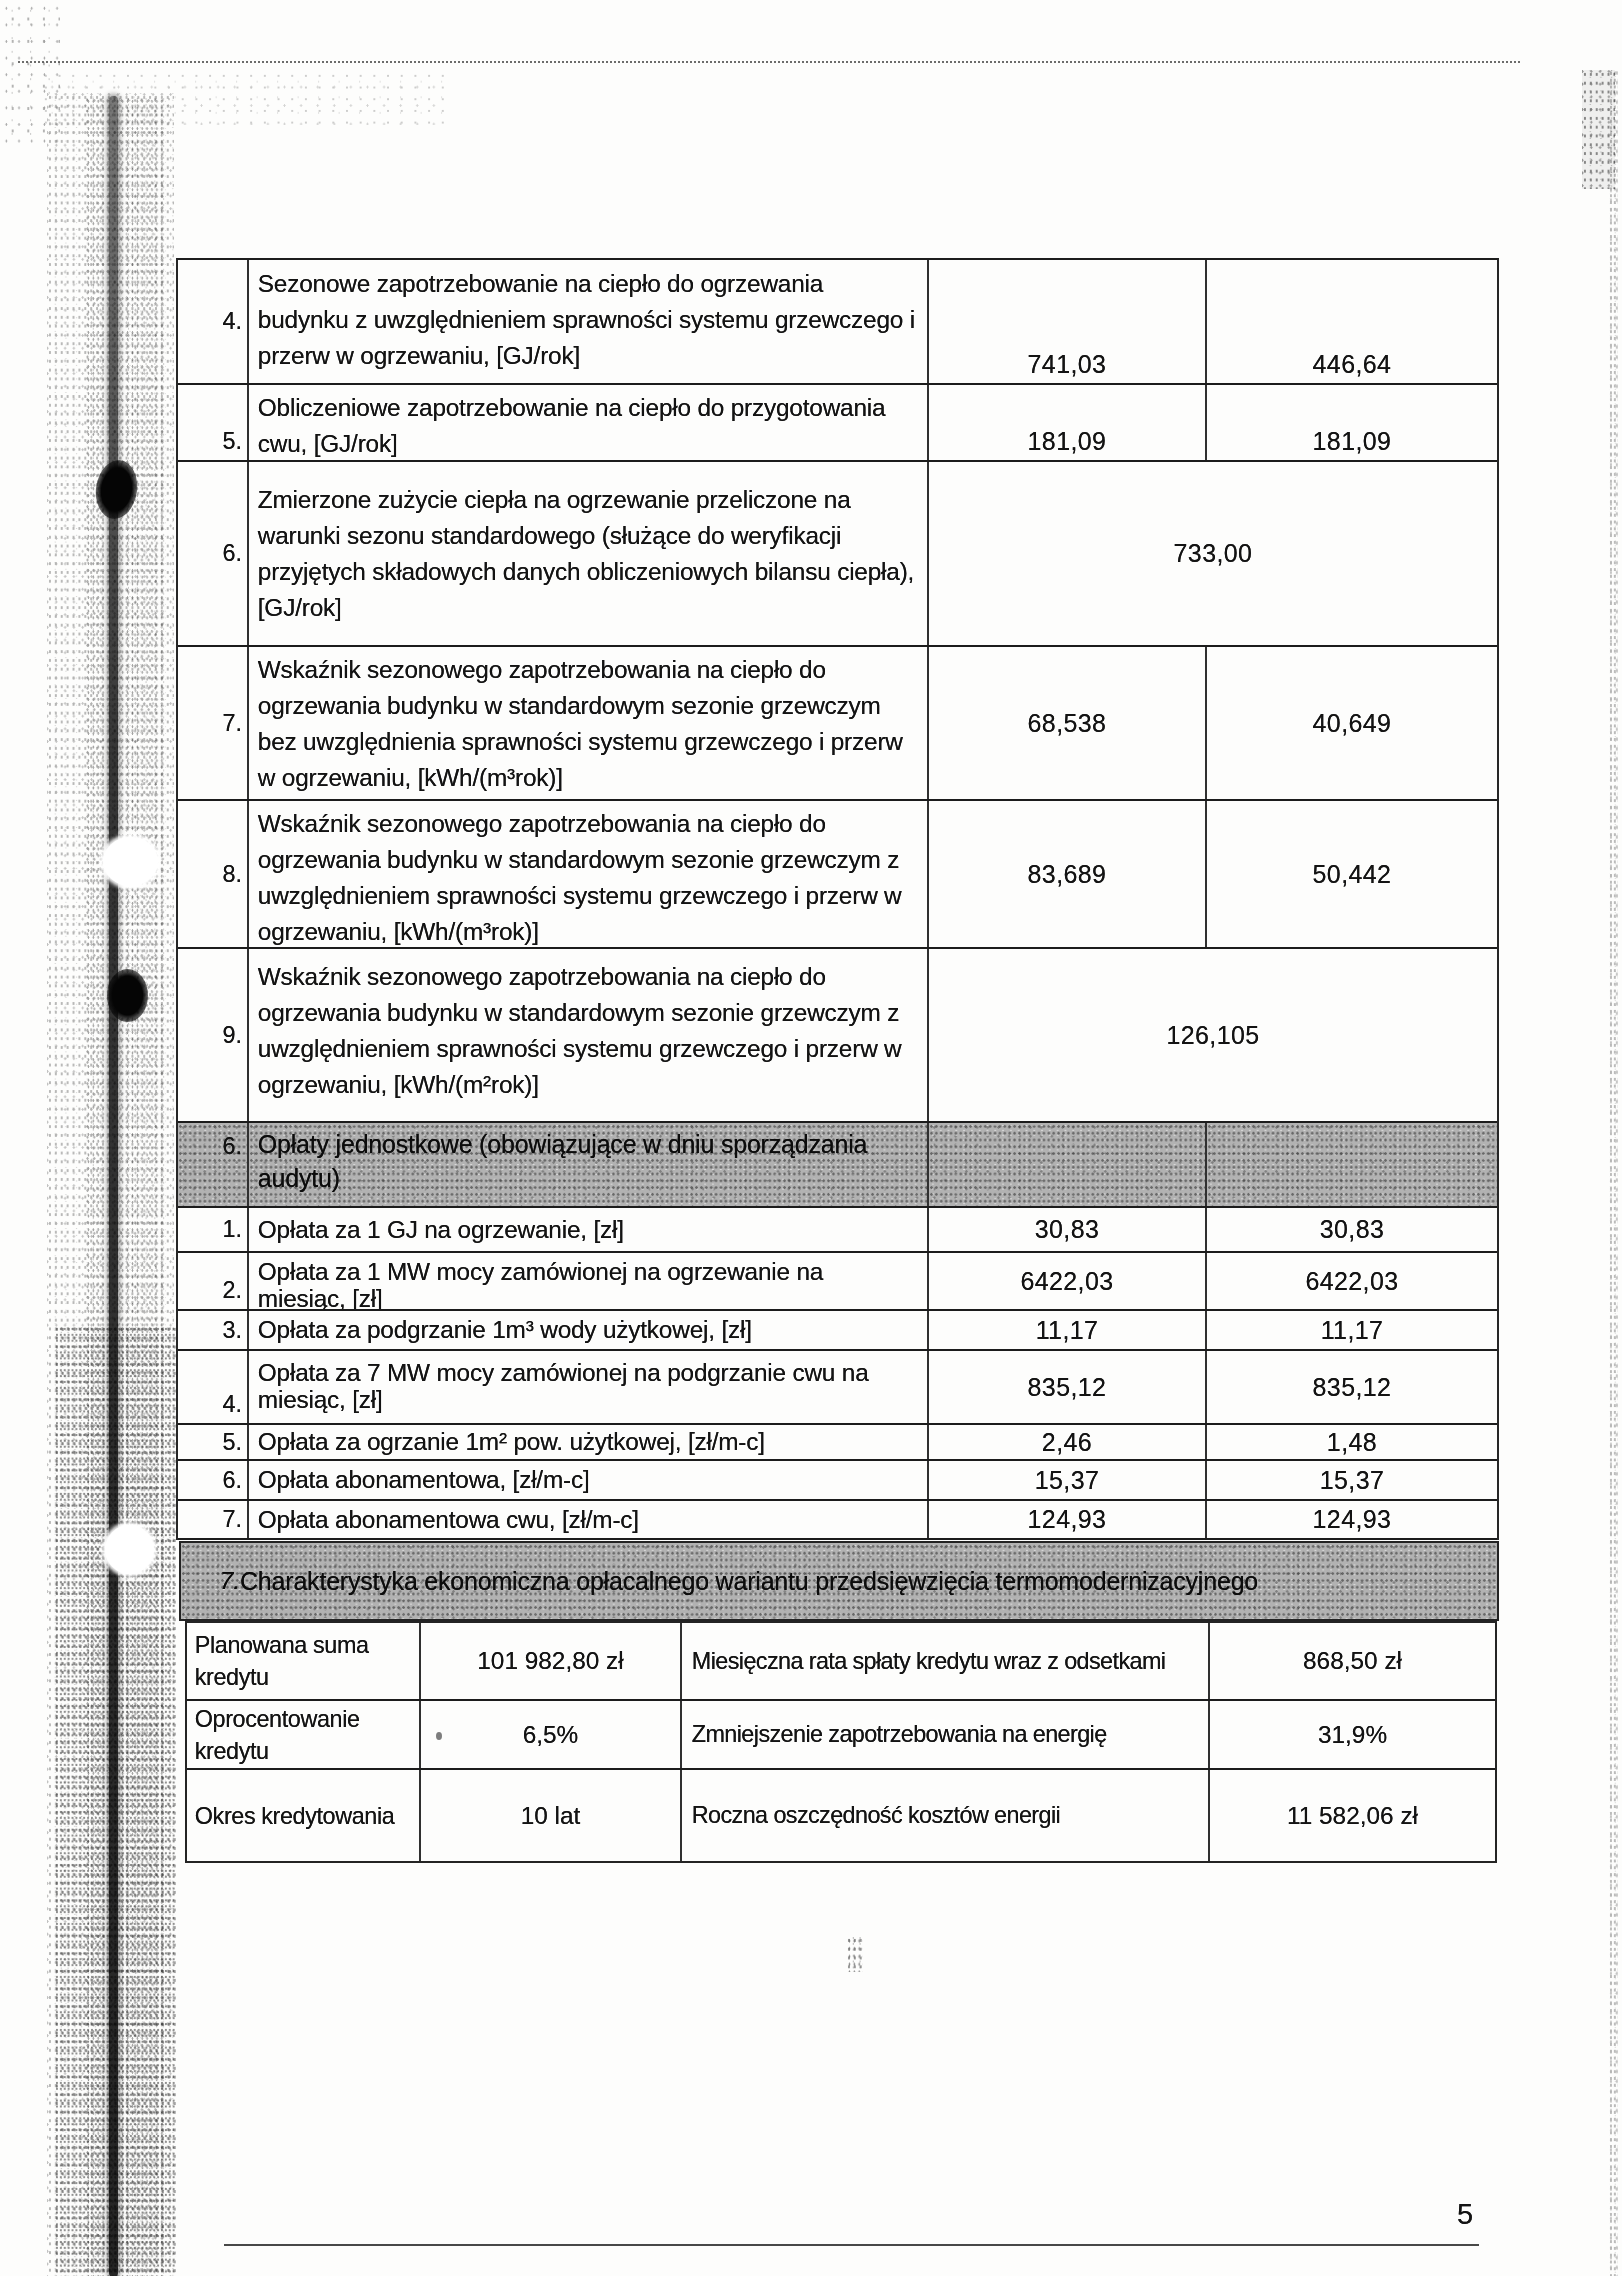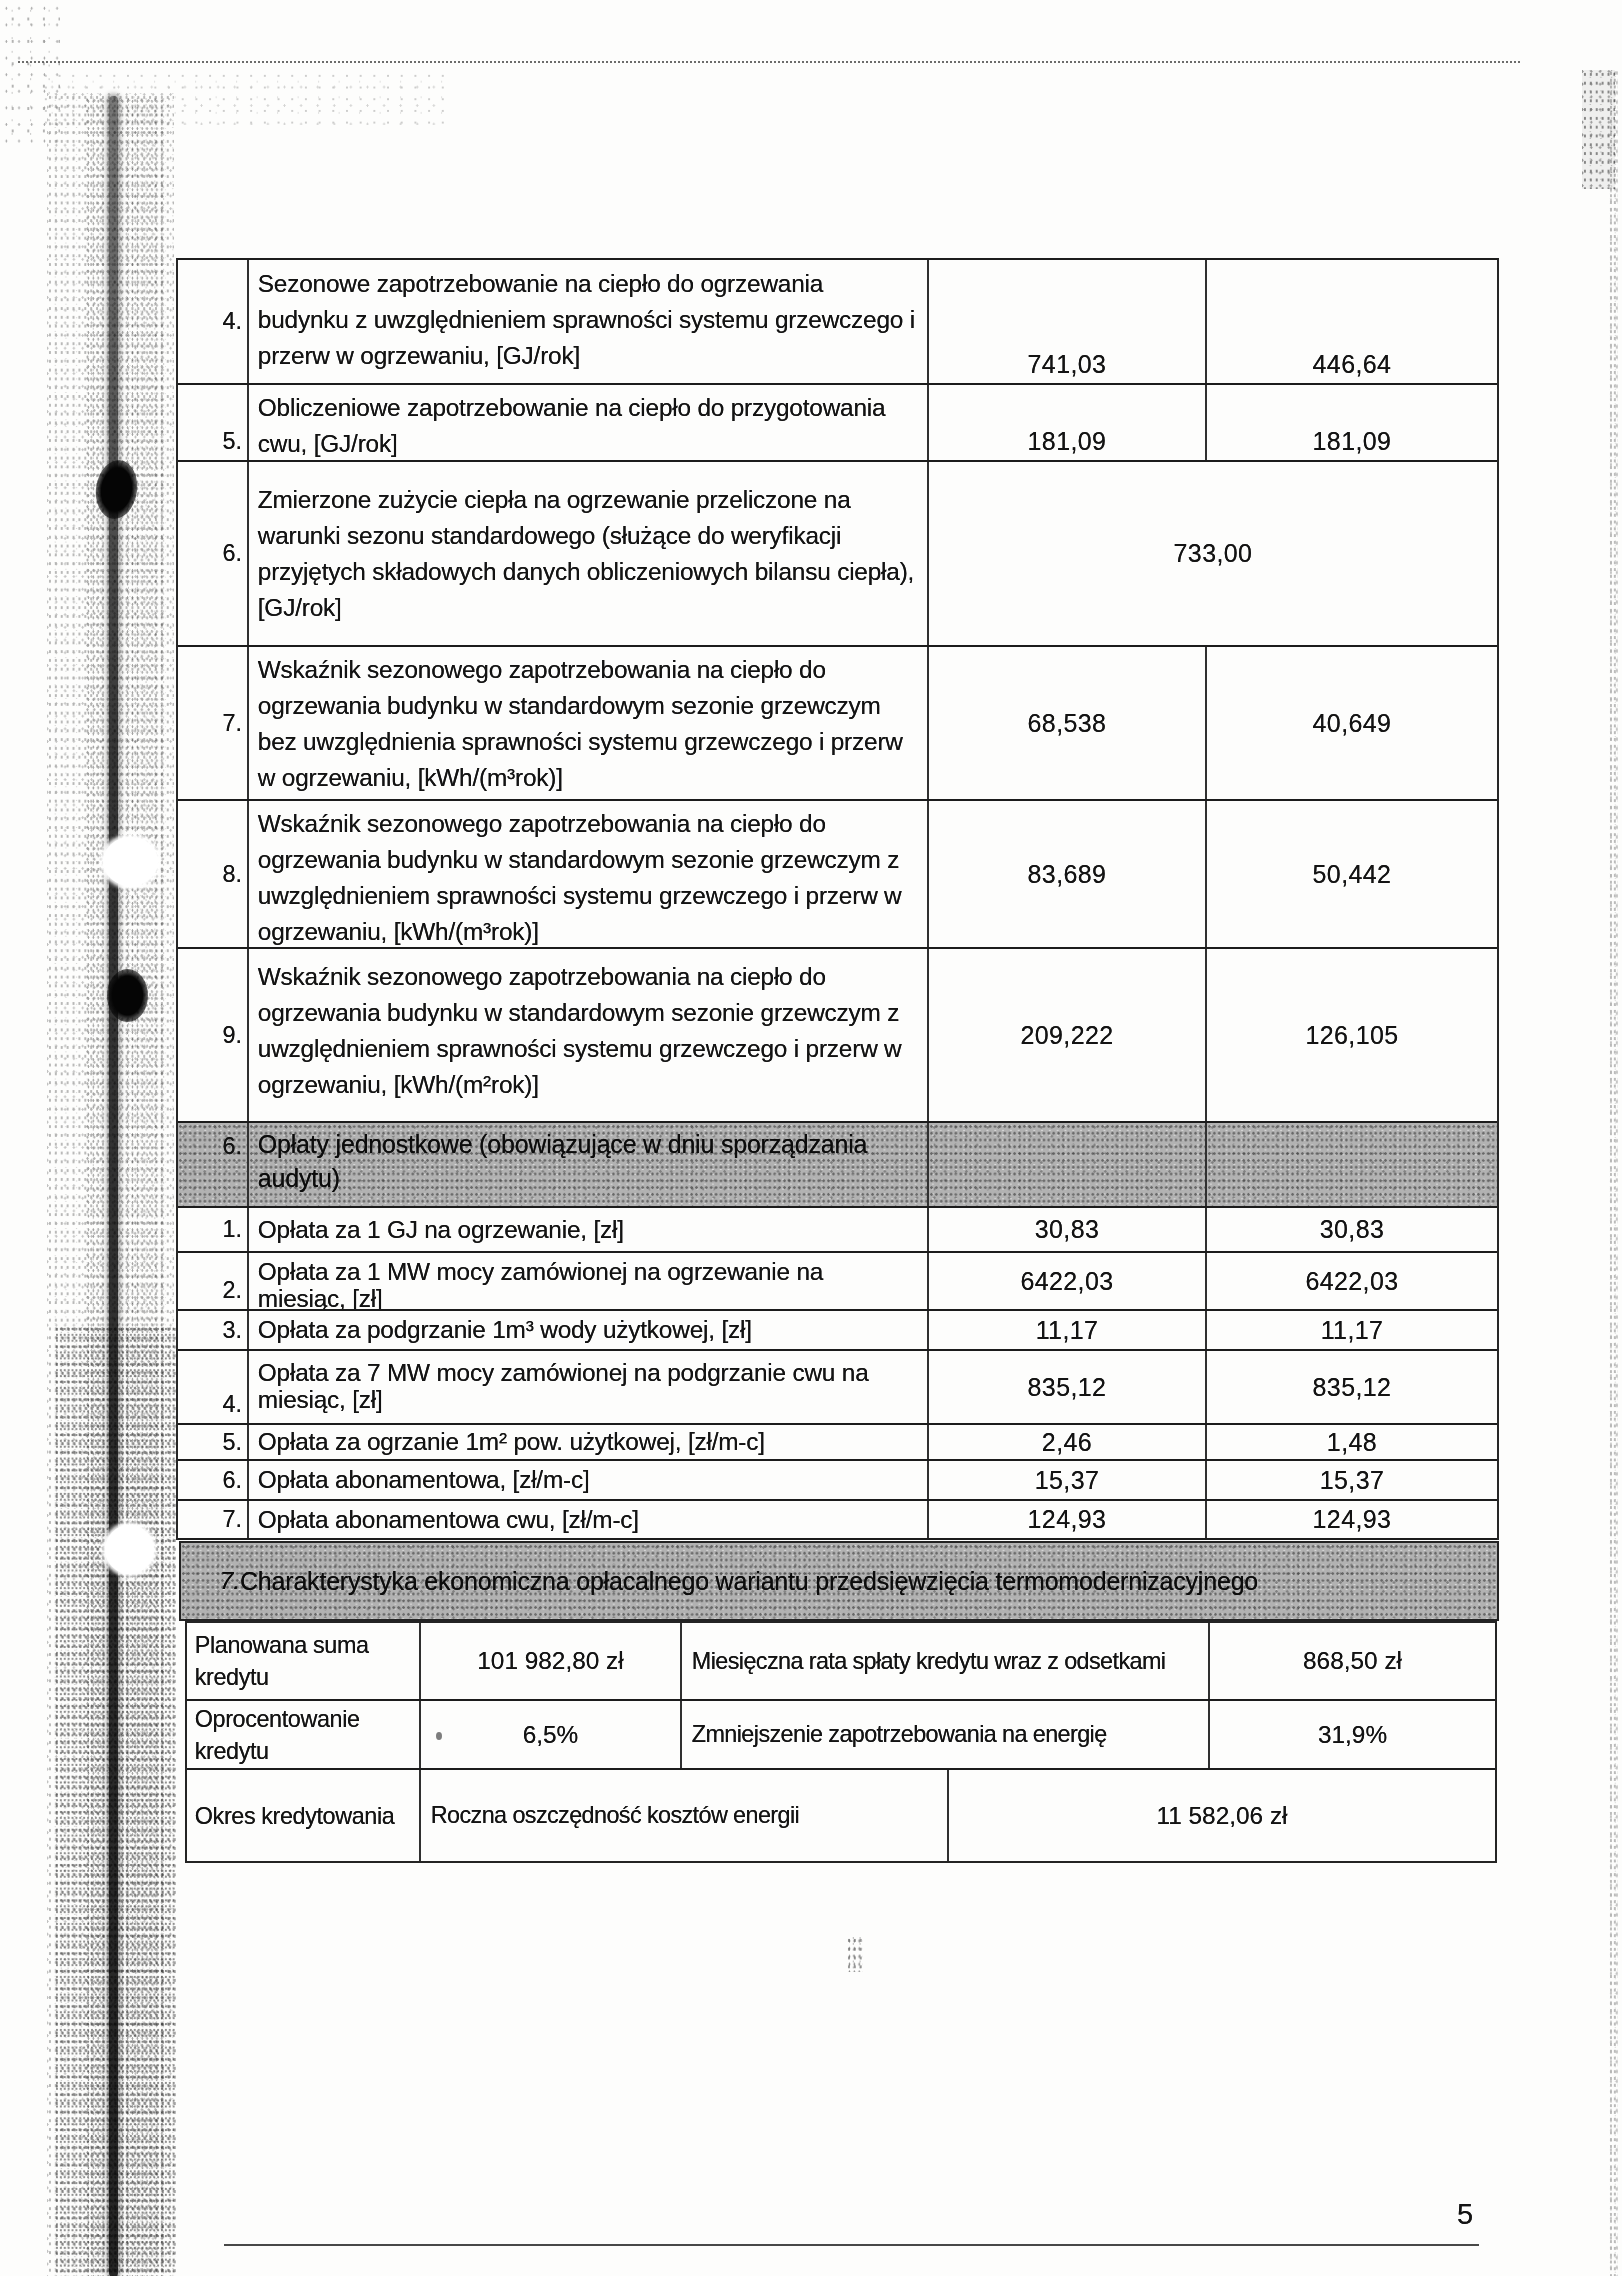--- a/index.html
+++ b/index.html
@@ -149,21 +149,20 @@
     <div class="trow" style="height:148px">
       <div class="cell num txt">8.</div>
       <div class="cell label top txt">Wskaźnik sezonowego zapotrzebowania na ciepło do ogrzewania budynku w standardowym sezonie grzewczym z uwzględnieniem sprawności systemu grzewczego i przerw w ogrzewaniu, [kWh/(m³rok)]</div>
       <div class="cell val txt">83,689</div>
       <div class="cell val v2 txt">50,442</div>
     </div>
 
     <div class="trow" style="height:174px">
       <div class="cell num txt">9.</div>
       <div class="cell label top pt10 txt">Wskaźnik sezonowego zapotrzebowania na ciepło do ogrzewania budynku w standardowym sezonie grzewczym z uwzględnieniem sprawności systemu grzewczego i przerw w ogrzewaniu, [kWh/(m²rok)]</div>
-      <div class="cell val txt">209,222</div>
       <div class="cell val v2 txt">126,105</div>
     </div>
 
     <div class="trow" style="height:85px">
       <div class="cell num grey txt" style="align-items:flex-start;padding-top:9.8px">6.</div>
       <div class="cell label top grey banner-title txt">Opłaty jednostkowe (obowiązujące w dniu sporządzania audytu)</div>
       <div class="cell val grey"></div>
       <div class="cell val v2 grey"></div>
     </div>
 
@@ -234,20 +233,21 @@
 
     <div class="crow" style="height:69px">
       <div class="ccell clabel1 txt">Oprocentowanie kredytu</div>
       <div class="ccell cval1 txt">6,5%</div>
       <div class="ccell clabel2 txt">Zmniejszenie zapotrzebowania na energię</div>
       <div class="ccell cval2 txt">31,9%</div>
     </div>
 
     <div class="crow" style="height:91px">
       <div class="ccell clabel1 txt">Okres kredytowania</div>
+      <div class="ccell cval1 txt">10 lat</div>
       <div class="ccell clabel2 txt">Roczna oszczędność kosztów energii</div>
       <div class="ccell cval2 txt">11 582,06 zł</div>
     </div>
 
   </div>
 
   <span class="page-num txt">5</span>
   <div class="footer-rule"></div>
 
 </div>

